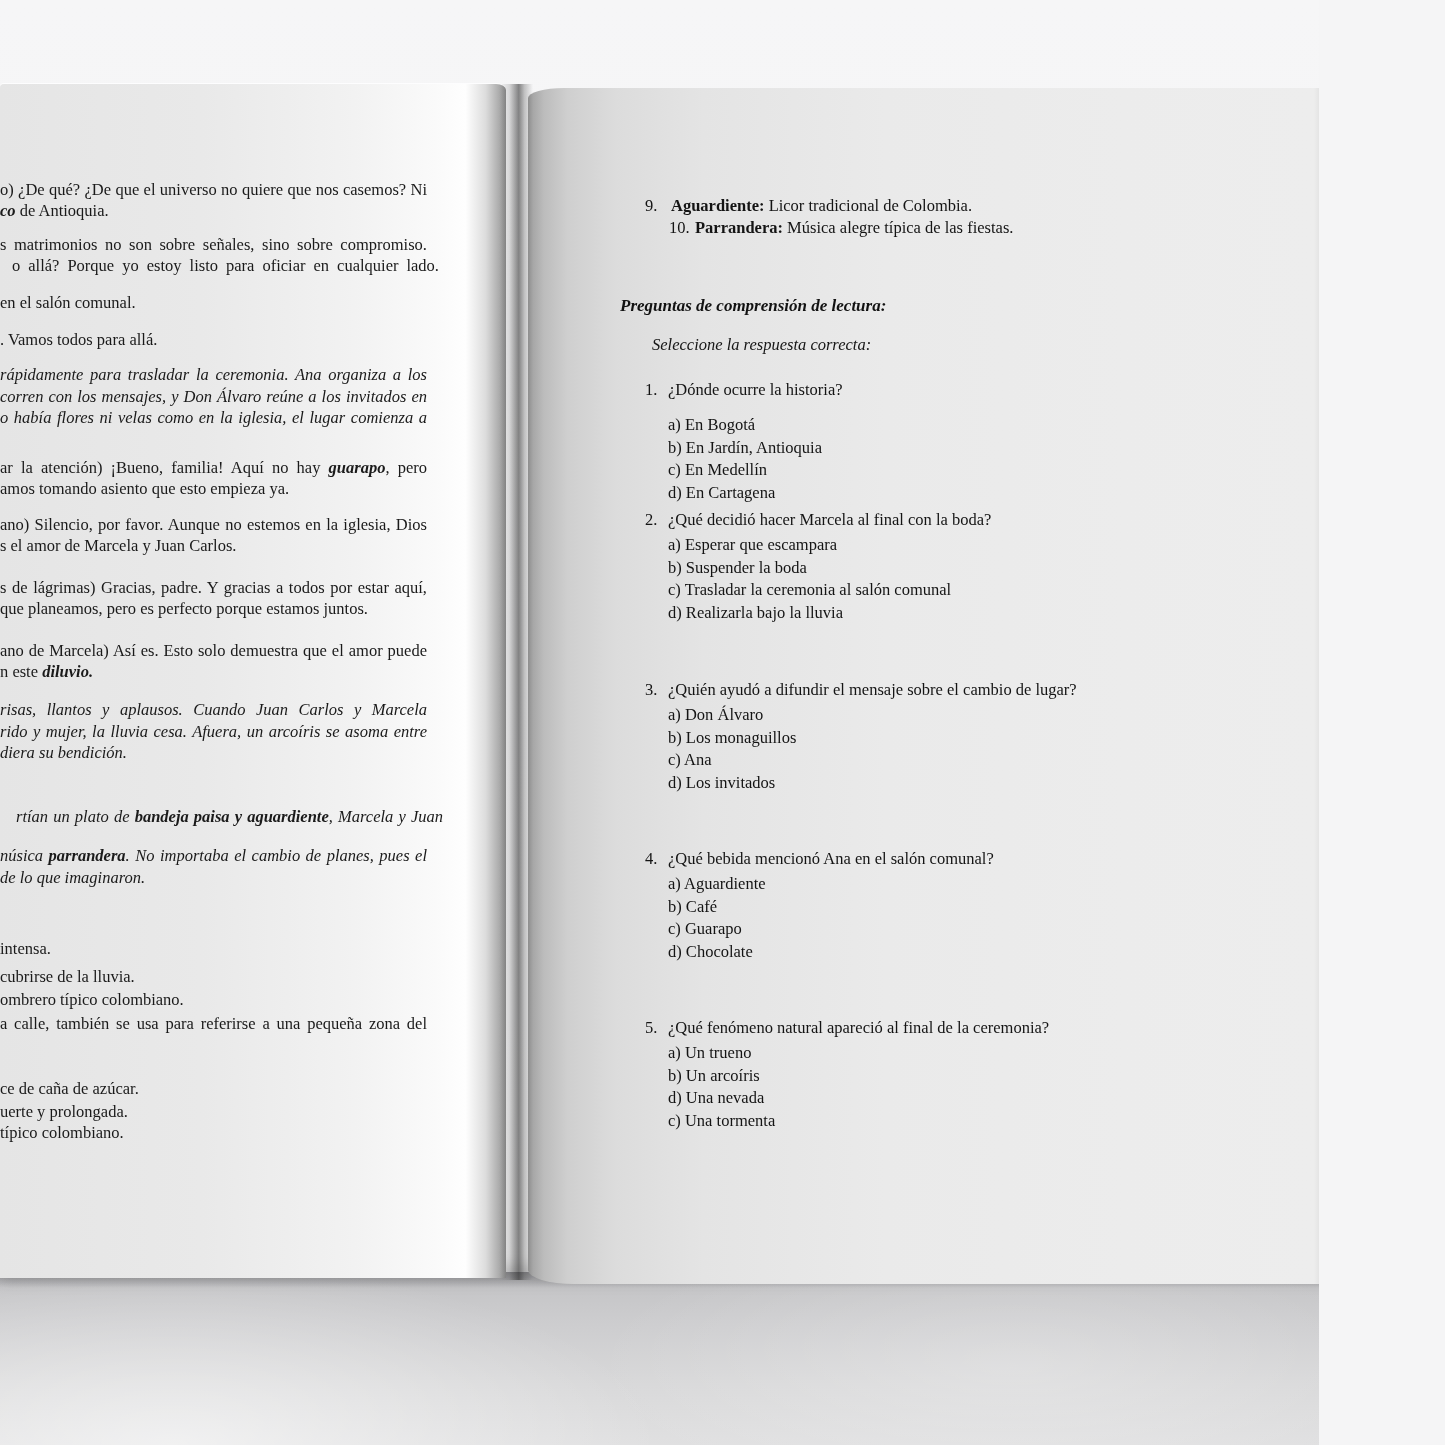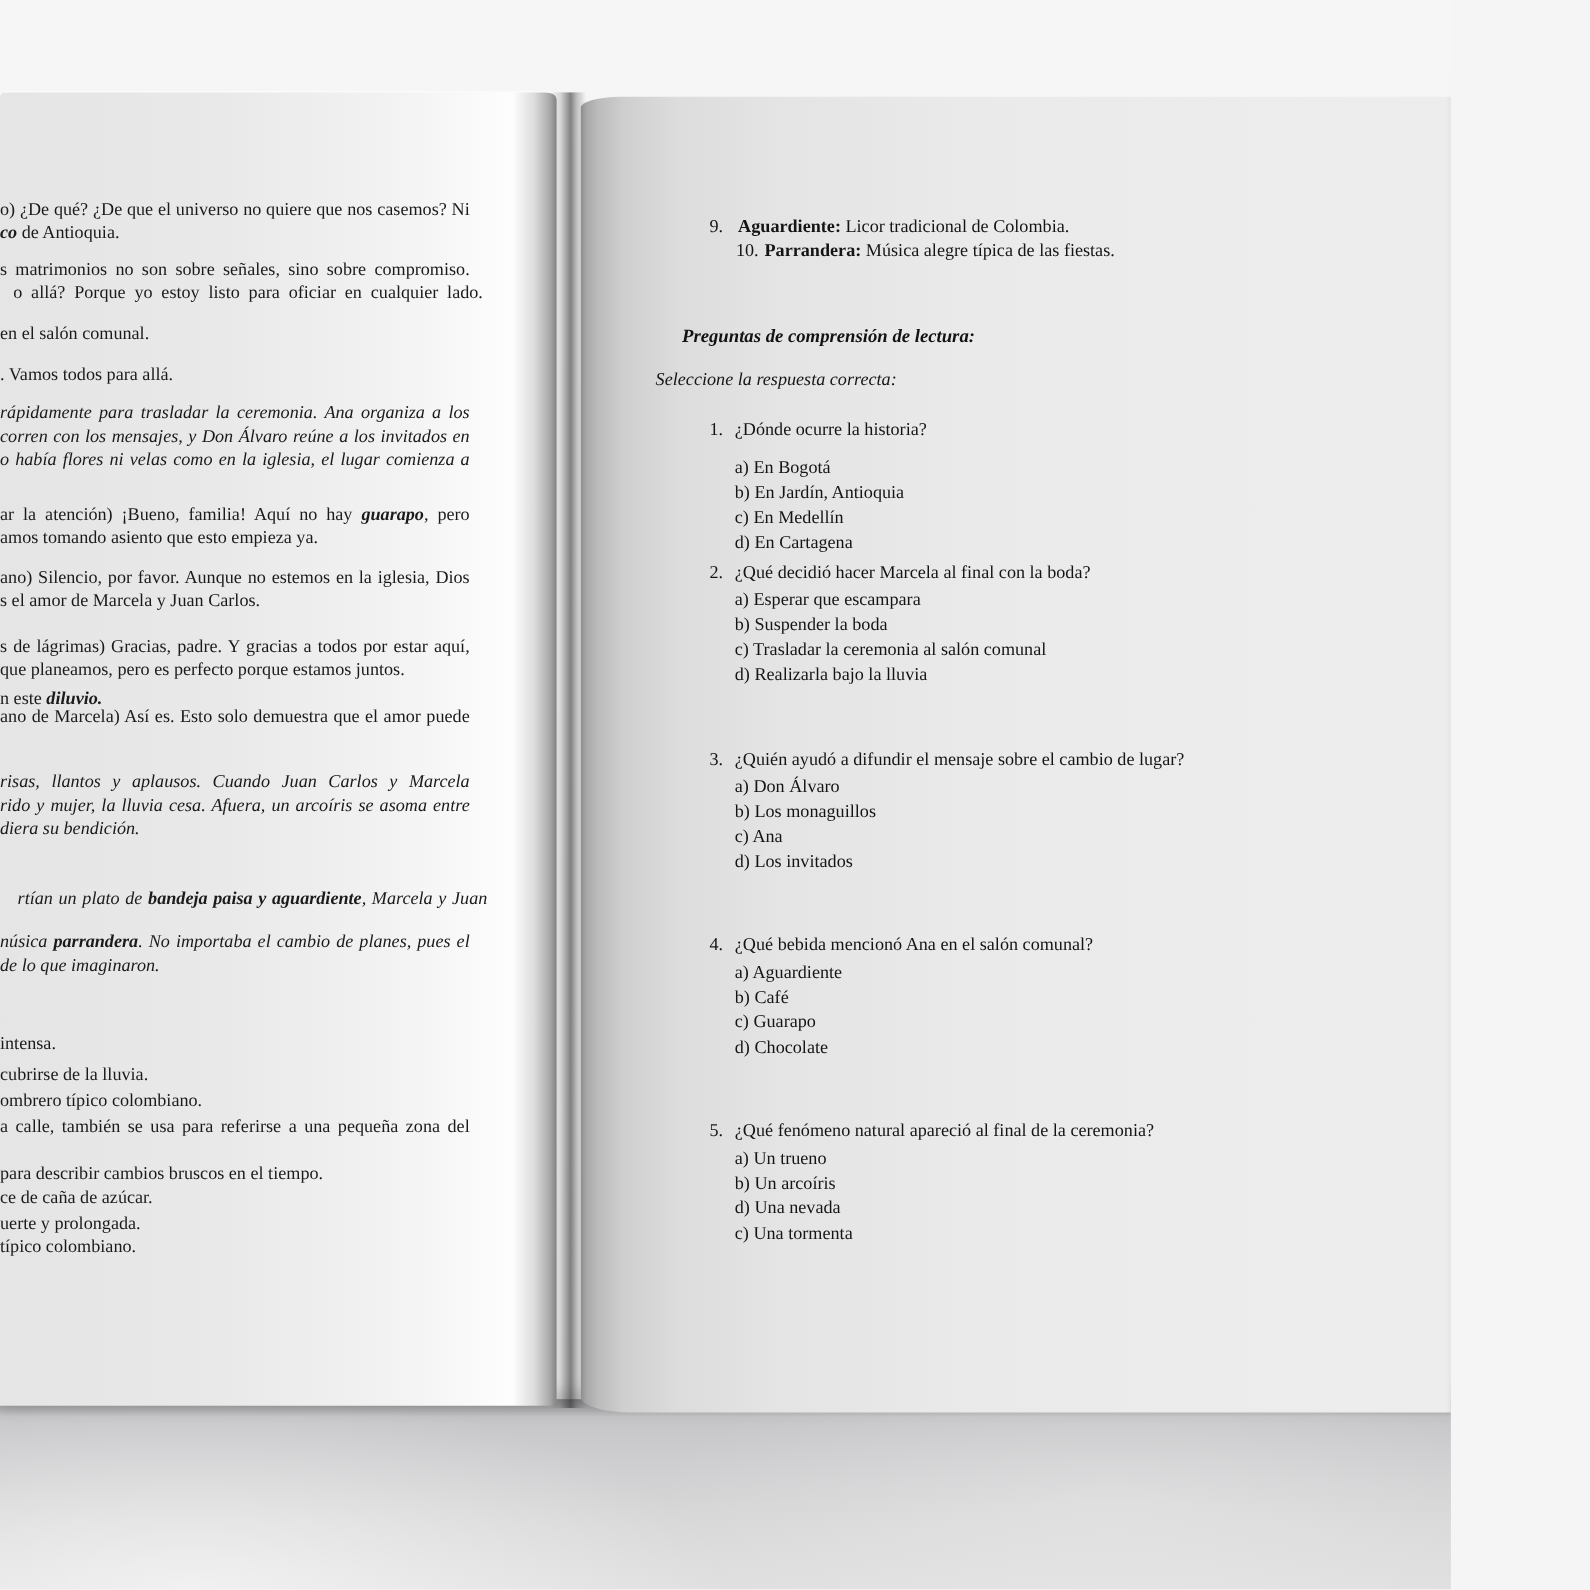--- a/index.html
+++ b/index.html
@@ -35,21 +35,21 @@
   .text-layer{position:absolute;left:0;top:0;width:1445px;height:1445px;pointer-events:none;}
   .pline{position:absolute;left:0;width:427px;font-size:16.5px;line-height:21px;color:#1a1a1a;}
   .pline.j{text-align:justify;text-align-last:justify;}
   .i{font-style:italic}
   .b{font-weight:700}
   .bi{font-weight:700;font-style:italic}
   .gitem{position:absolute;left:645px;width:640px;font-size:16.5px;line-height:21px;color:#141414;}
   .gitem .gnum{display:inline-block;width:26px;}
   .rp-heading{position:absolute;left:620px;width:660px;font-size:17px;line-height:21px;
       color:#121212;font-weight:700;font-style:italic;}
-  .rp-subheading{position:absolute;left:596px;width:660px;font-size:16.5px;line-height:21px;
+  .rp-subheading{position:absolute;left:652px;width:660px;font-size:16.5px;line-height:21px;
       color:#161616;font-style:italic;}
   .qblock{position:absolute;left:645px;width:650px;font-size:16.5px;line-height:21px;color:#141414;}
   .qline .qnum{display:inline-block;width:23px;}
   .opts{padding-left:23px;margin-top:4px;}
   .opts.gap{margin-top:14px;}
   .opt{line-height:22.5px;}
 </style>
 </head>
 <body>
 
@@ -73,32 +73,31 @@
       <div class="pline" style="top: 329px;"><span>. Vamos todos para allá.</span></div>
       <div class="pline j" style="top: 386px;"><span class="i">corren con los mensajes, y Don Álvaro reúne a los invitados en</span></div>
       <div class="pline j" style="top: 407px;"><span class="i">o había flores ni velas como en la iglesia, el lugar comienza a</span></div>
       <div class="pline j" style="top: 457px;"><span>ar la atención) ¡Bueno, familia! Aquí no hay </span><span class="bi">guarapo</span><span>, pero</span></div>
       <div class="pline" style="top: 478px;"><span>amos tomando asiento que esto empieza ya.</span></div>
       <div class="pline j" style="top: 514px;"><span>ano) Silencio, por favor. Aunque no estemos en la iglesia, Dios</span></div>
       <div class="pline" style="top: 535px;"><span>s el amor de Marcela y Juan Carlos.</span></div>
       <div class="pline j" style="top: 577px;"><span>s de lágrimas) Gracias, padre. Y gracias a todos por estar aquí,</span></div>
       <div class="pline" style="top: 598px;"><span>que planeamos, pero es perfecto porque estamos juntos.</span></div>
       <div class="pline j" style="top: 640px;"><span>ano de Marcela) Así es. Esto solo demuestra que el amor puede</span></div>
-      <div class="pline" style="top: 624px;"><span>n este </span><span class="bi">diluvio.</span></div>
+      <div class="pline" style="top: 661px;"><span>n este </span><span class="bi">diluvio.</span></div>
       <div class="pline j" style="top: 699px;"><span class="i">risas, llantos y aplausos. Cuando Juan Carlos y Marcela</span></div>
       <div class="pline j" style="top: 721px;"><span class="i">rido y mujer, la lluvia cesa. Afuera, un arcoíris se asoma entre</span></div>
       <div class="pline" style="top: 742px;"><span class="i">diera su bendición.</span></div>
       <div class="pline j" style="top: 806px; padding-left: 16px;"><span class="i">rtían un plato de </span><span class="bi">bandeja paisa y aguardiente</span><span class="i">, Marcela y Juan</span></div>
       <div class="pline j" style="top: 845px;"><span class="i">núsica </span><span class="bi">parrandera</span><span class="i">. No importaba el cambio de planes, pues el</span></div>
       <div class="pline" style="top: 867px;"><span class="i">de lo que imaginaron.</span></div>
       <div class="pline" style="top: 938px;"><span>intensa.</span></div>
       <div class="pline" style="top: 966px;"><span>cubrirse de la lluvia.</span></div>
       <div class="pline" style="top: 989px;"><span>ombrero típico colombiano.</span></div>
       <div class="pline j" style="top: 1013px;"><span>a calle, también se usa para referirse a una pequeña zona del</span></div>
-      <div class="pline" style="top: 1056px;"><span>para describir cambios bruscos en el tiempo.</span></div>
       <div class="pline" style="top: 1078px;"><span>ce de caña de azúcar.</span></div>
       <div class="pline" style="top: 1101px;"><span>uerte y prolongada.</span></div>
       <div class="pline" style="top: 1122px;"><span>típico colombiano.</span></div>
     </div>
 
   <div class="text-layer">
     <div>
         <div class="gitem" style="top: 195px;"><span class="gnum">9.</span><span class="b">Aguardiente:</span><span> Licor tradicional de Colombia.</span></div>
         <div class="gitem" style="top: 217px; margin-left: 24px;"><span class="gnum">10.</span><span class="b">Parrandera:</span><span> Música alegre típica de las fiestas.</span></div>
       </div>

